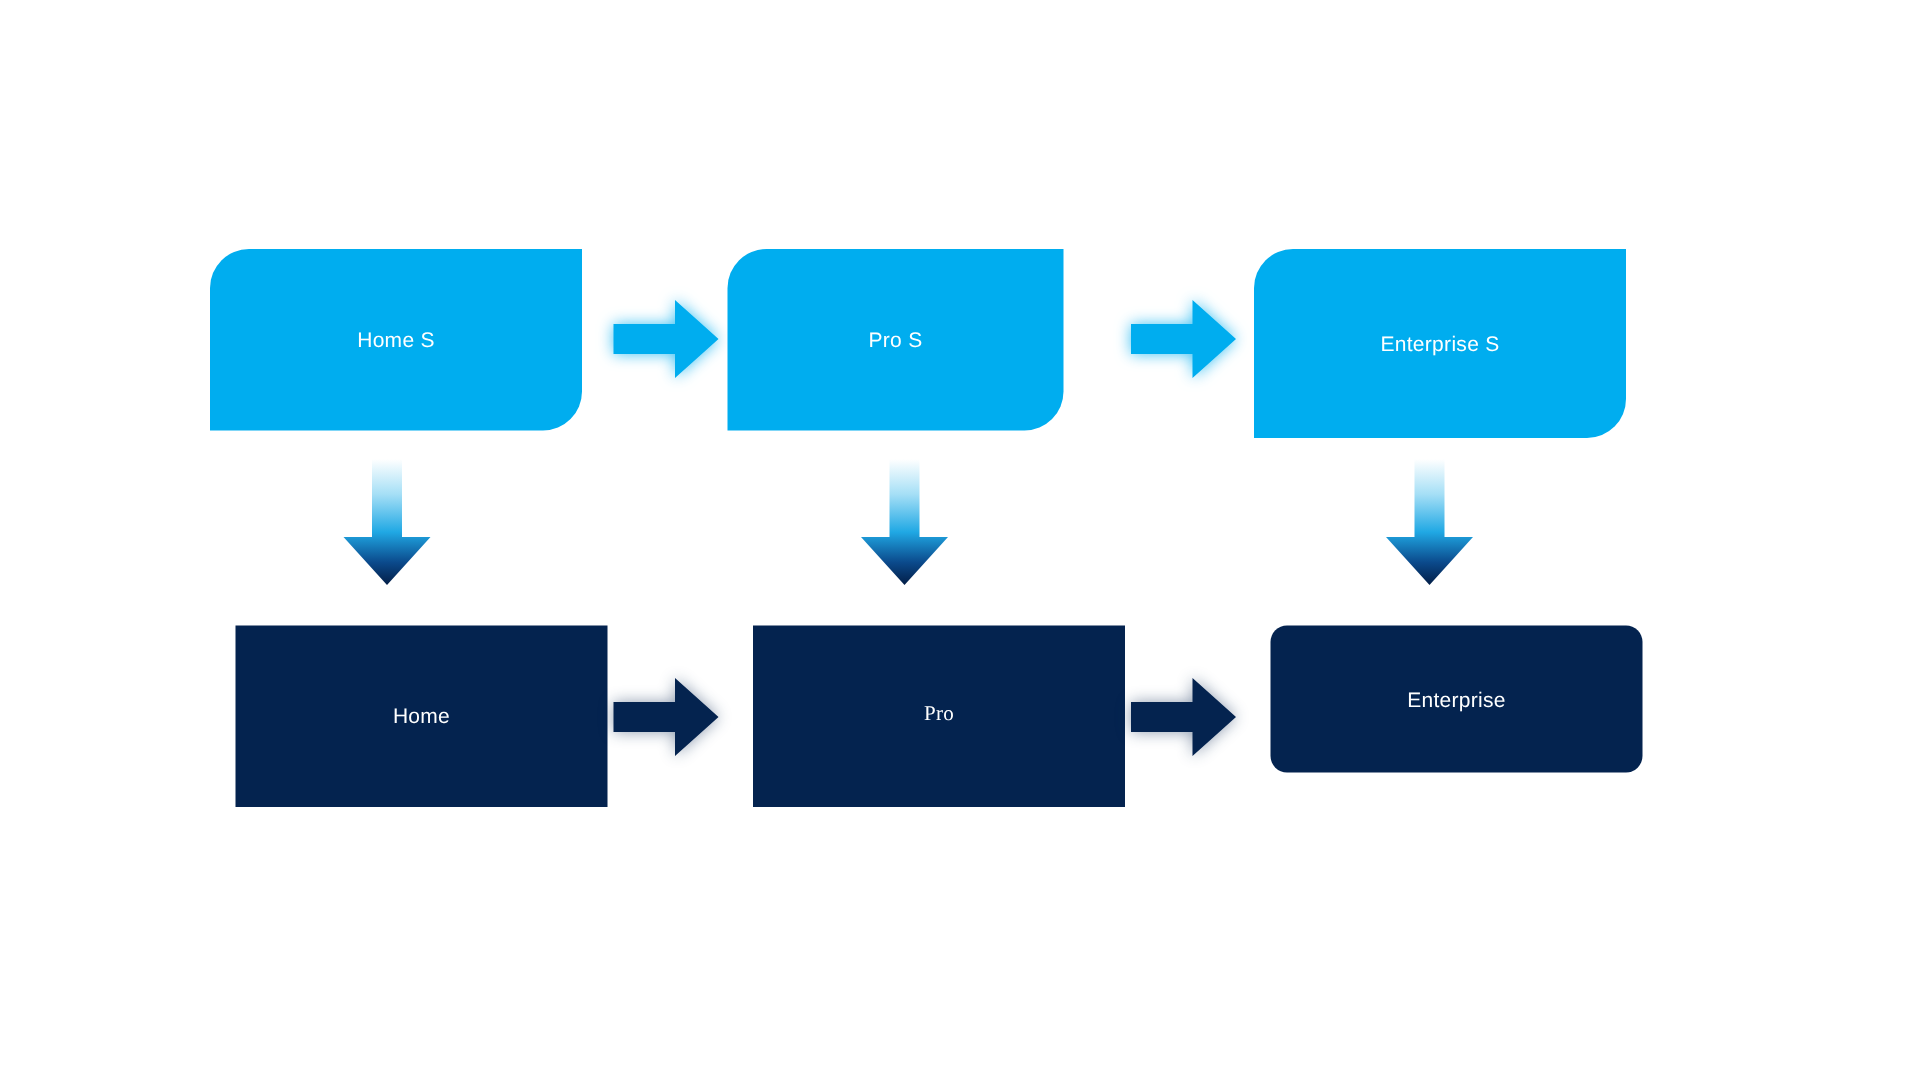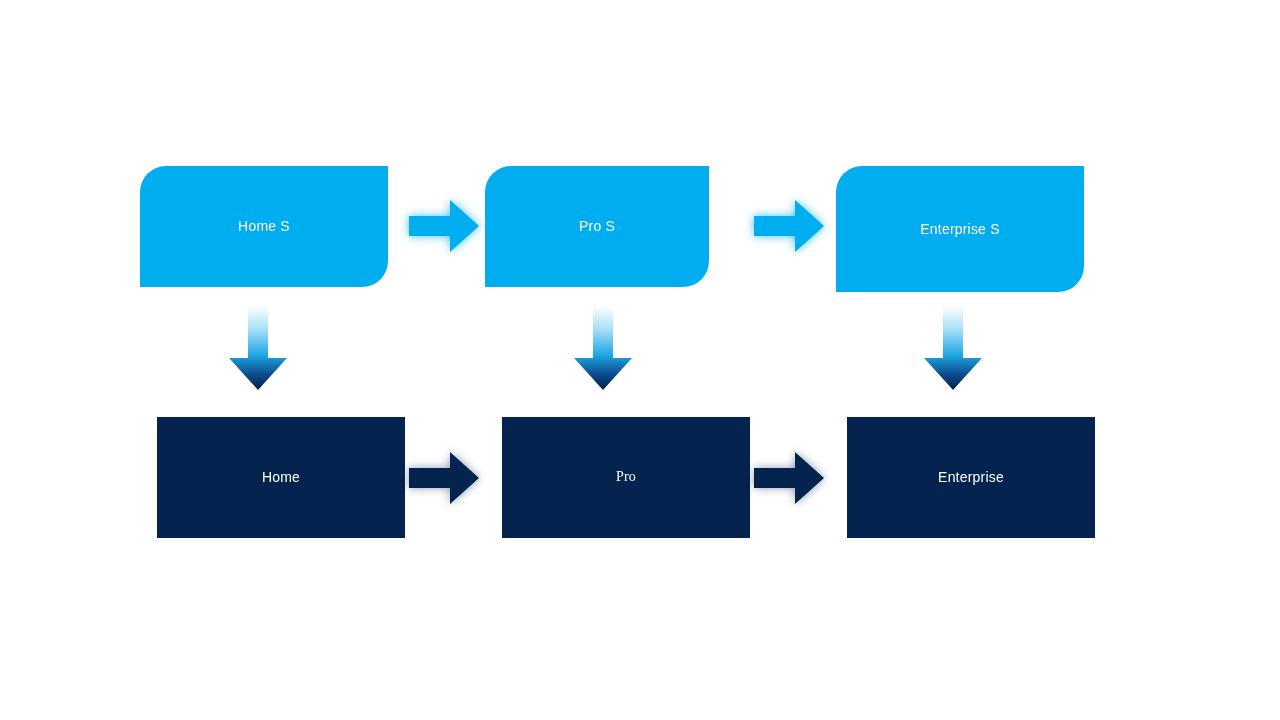--- a/index.html
+++ b/index.html
@@ -142,21 +142,21 @@
   </div>
 
   <div class="node product" style="left:140px; top:417px; width:248px; height:121px;">
     <span>Home</span>
   </div>
 
   <div class="node product" style="left:485px; top:417px; width:248px; height:121px;font-family:Liberation Serif, serif;">
     <span>Pro</span>
   </div>
 
-  <div class="node product" style="left:830px; top:417px; width:248px; height:121px;">
+  <div class="node product" style="left:830px; top:417px; width:248px; height:98px;border-radius:11px;">
     <span>Enterprise</span>
   </div>
 
   <div class="arrow arrow-h-product" style="left:409px; top:452px;">
     <svg width="70" height="52" viewBox="0 0 70 52" aria-hidden="true">
       <polygon points="0,16 41,16 41,0 70,26 41,52 41,36 0,36" fill="#04234F"></polygon>
     </svg>
   </div>
 
   <div class="arrow arrow-h-product" style="left:754px; top:452px;">

